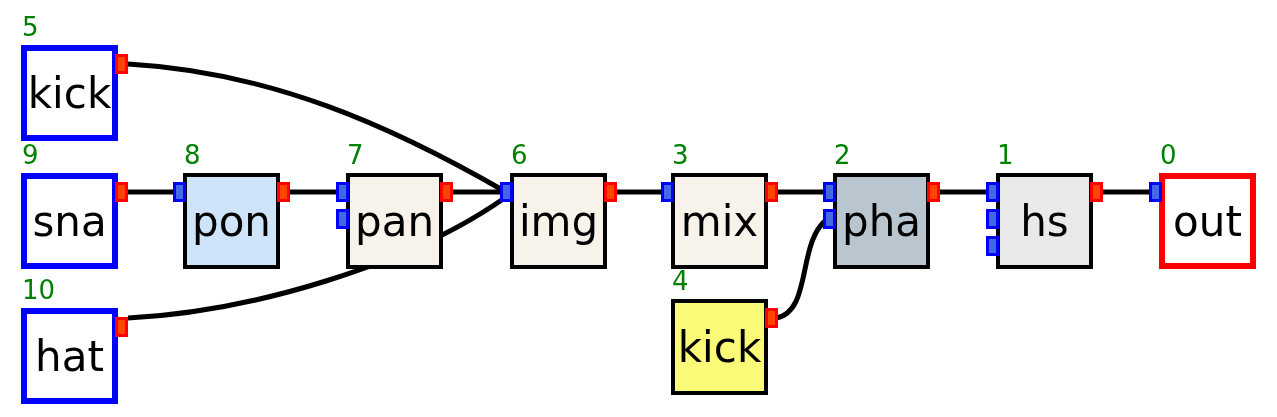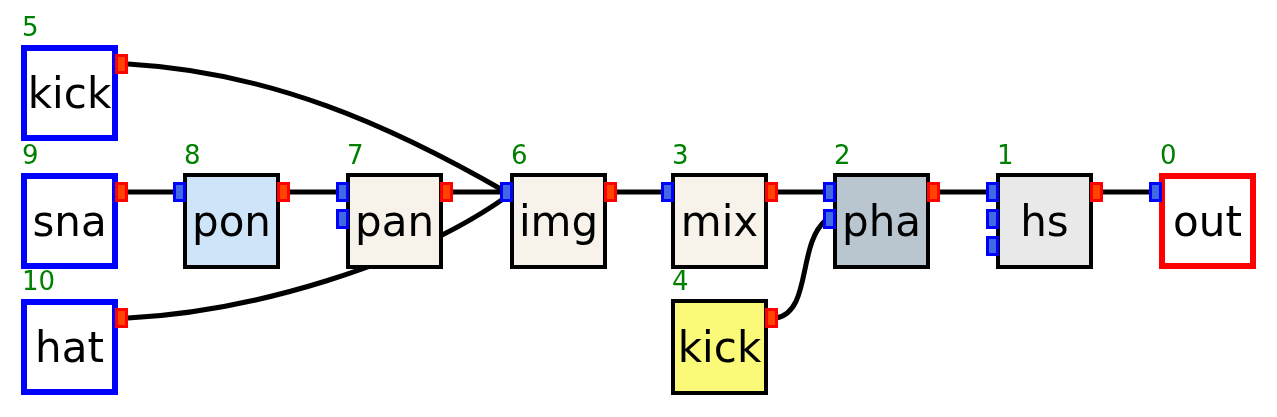--- a/index.html
+++ b/index.html
@@ -66,21 +66,21 @@
   }
   .port.in{ left:-10px; background:#4169e1; border-color:#0000ff; }
   .port.out{ right:-10px; background:#ff4500; border-color:#ff0000; }
   .p1{top:9px}
   .p2{top:36px}
   .p3{top:63px}
 
   
   .n-kick{left:21px; top:45px}   .n-kick .box{border:6px solid #0000ff; background:#ffffff}
   .n-sna {left:21px; top:173px}  .n-sna  .box{border:6px solid #0000ff; background:#ffffff}
-  .n-hat {left:21px; top:299px}  .n-hat  .box{border:6px solid #0000ff; background:#ffffff}
+  .n-hat {left:21px; top:308px}  .n-hat  .box{border:6px solid #0000ff; background:#ffffff}
   .n-pon {left:183px; top:173px} .n-pon  .box{background:#cde4f9}
   .n-pan {left:346px; top:173px} .n-pan  .box{background:#f7f3ea}
   .n-img {left:510px; top:173px} .n-img  .box{background:#f7f3ea}
   .n-mix {left:671px; top:173px} .n-mix  .box{background:#f7f3ea}
   .n-pha {left:833px; top:173px} .n-pha  .box{background:#b9c6d0}
   .n-slfo{left:671px; top:299px} .n-slfo .box{background:#fafa78}
   .n-hs  {left:996px; top:173px} .n-hs   .box{background:#e9e9e9}
   .n-out {left:1159px; top:173px}.n-out  .box{border:6px solid #ff0000; background:#ffffff}
 </style>
 </head>

